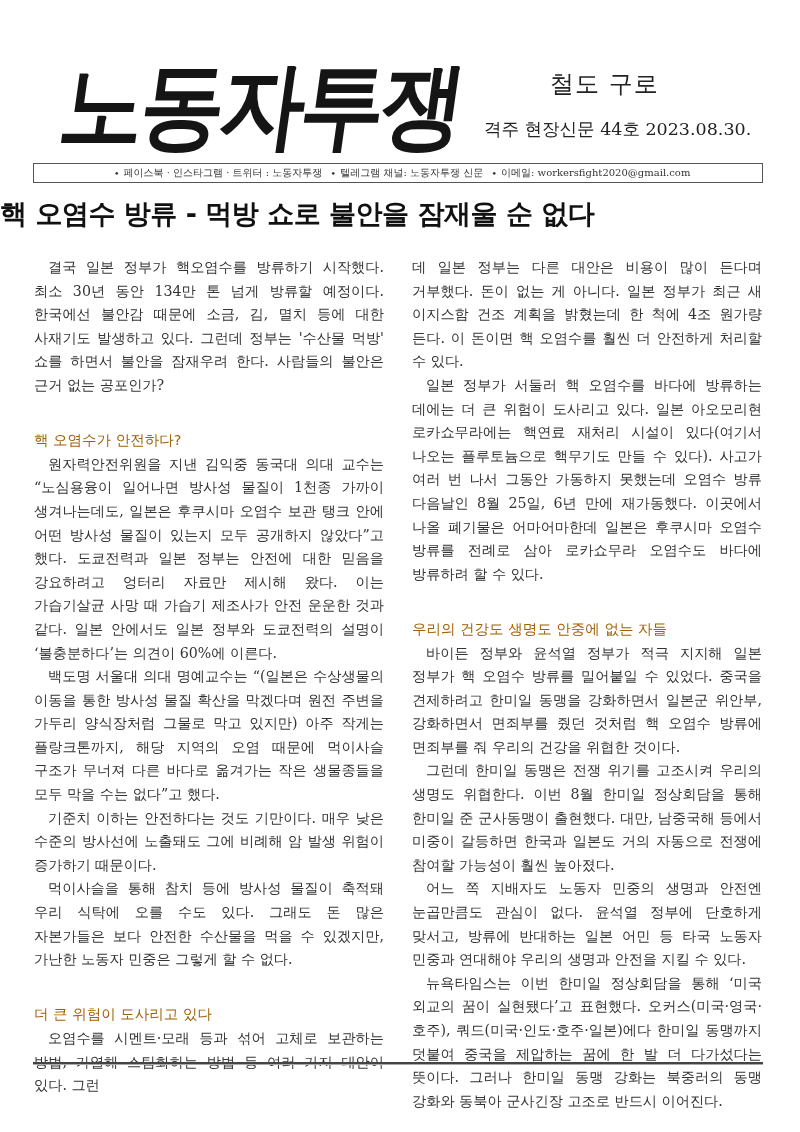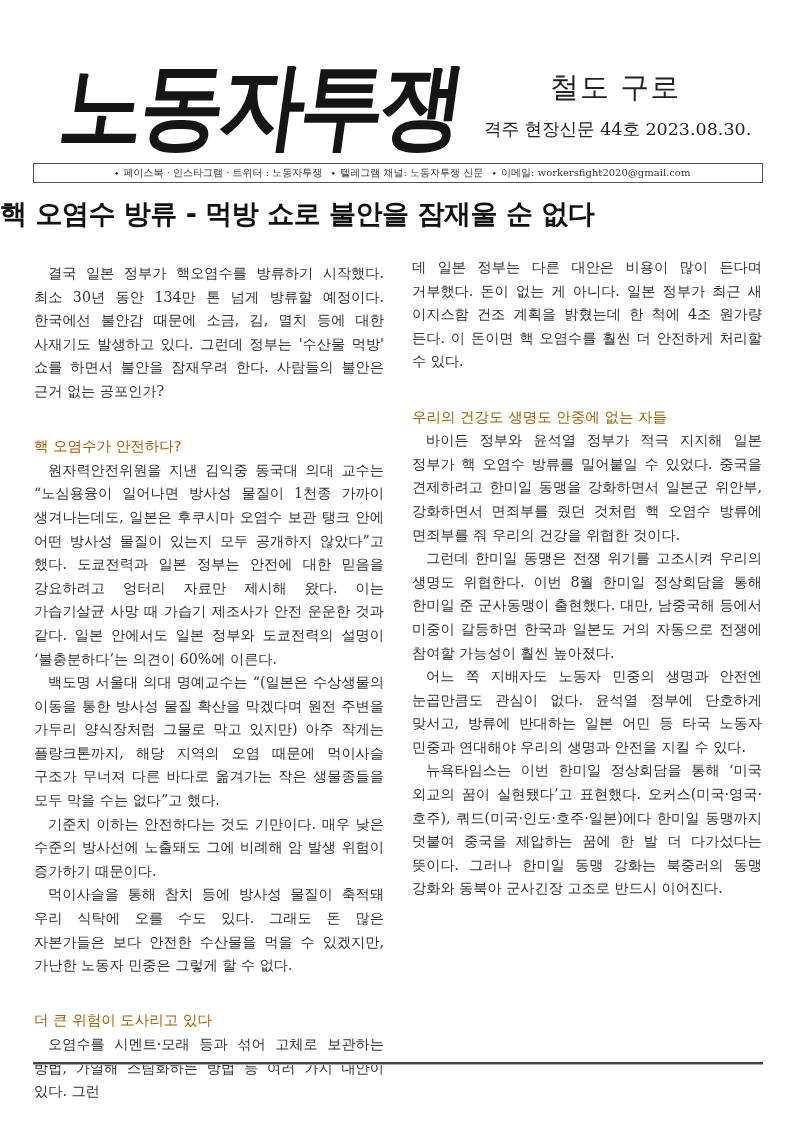--- a/index.html
+++ b/index.html
@@ -1,25 +1,25 @@
 <!DOCTYPE html>
 <html><head>
 <meta charset="utf-8">
 <style>
   html, body { margin: 0; padding: 0; background: #ffffff; }
   body { width: 800px; height: 1132px; position: relative; overflow: hidden; color: #1a1a1a; font-family: "DejaVu Serif", serif; }
   .masthead { position: absolute; left: 0; top: 0; width: 800px; height: 160px; }
   .logo { position: absolute; left: 68px; top: 58px; font-family: "DejaVu Sans", sans-serif; font-weight: bold; font-size: 84px; letter-spacing: -4px; color: #151515; transform: skewX(-8deg) scaleY(1.12); transform-origin: left top; line-height: 1; }
-  .section-title { position: absolute; left: 550px; top: 68px; font-size: 29px; color: #222; letter-spacing: 1px; }
+  .section-title { position: absolute; left: 550px; top: 68px; font-size: 24px; color: #222; letter-spacing: 1px; }
   .issue-line { position: absolute; left: 484px; top: 117px; font-size: 17.5px; color: #222; white-space: nowrap; }
   .contact-bar { position: absolute; left: 33px; top: 163px; width: 730px; height: 20px; border: 1.5px solid #555; box-sizing: border-box; font-size: 10px; color: #333; display: flex; align-items: center; justify-content: center; white-space: nowrap; }
   .contact-bar .bullet { margin: 0 4px 0 8px; }
   .headline { position: absolute; left: 0; top: 196px; width: 800px; text-align: left; font-family: "DejaVu Sans", sans-serif; font-weight: bold; font-size: 27px; color: #111; letter-spacing: -0.5px; }
   .col { position: absolute; top: 256px; width: 350px; font-size: 14.2px; line-height: 23.6px; color: #333; text-align: justify; word-break: keep-all; }
-  .col-left { left: 34px; margin-top: 6px; }
+  .col-left { left: 34px; }
   .col-right { left: 412px; top: 256px; }
   .col p { margin: 0; text-indent: 14px; }
   .col h3 { margin: 0; font-family: "DejaVu Sans", sans-serif; font-weight: normal; font-size: 14.5px; color: #a16207; line-height: 23.6px; }
   .gap { height: 23.6px; }
   .gap-half { height: 8px; }
   .footer-rule { position: absolute; left: 33px; top: 1062px; width: 730px; height: 2px; background: #444; border-bottom: 1px solid #aaa; }
 </style>
 </head>
 <body>
 
@@ -50,20 +50,21 @@
   <p>기준치 이하는 안전하다는 것도 기만이다. 매우 낮은 수준의 방사선에 노출돼도 그에 비례해 암 발생 위험이 증가하기 때문이다.</p>
   <p>먹이사슬을 통해 참치 등에 방사성 물질이 축적돼 우리 식탁에 오를 수도 있다. 그래도 돈 많은 자본가들은 보다 안전한 수산물을 먹을 수 있겠지만, 가난한 노동자 민중은 그렇게 할 수 없다.</p>
   <div class="gap"></div>
   <div class="gap-half"></div>
   <h3>더 큰 위험이 도사리고 있다</h3>
   <p>오염수를 시멘트·모래 등과 섞어 고체로 보관하는 방법, 가열해 스팀화하는 방법 등 여러 가지 대안이 있다. 그런</p>
 </div>
 
 <div class="col col-right">
   <p style="text-indent:0">데 일본 정부는 다른 대안은 비용이 많이 든다며 거부했다. 돈이 없는 게 아니다. 일본 정부가 최근 새 이지스함 건조 계획을 밝혔는데 한 척에 4조 원가량 든다. 이 돈이면 핵 오염수를 훨씬 더 안전하게 처리할 수 있다.</p>
+  <p>일본 정부가 서둘러 핵 오염수를 바다에 방류하는 데에는 더 큰 위험이 도사리고 있다. 일본 아오모리현 로카쇼무라에는 핵연료 재처리 시설이 있다(여기서 나오는 플루토늄으로 핵무기도 만들 수 있다). 사고가 여러 번 나서 그동안 가동하지 못했는데 오염수 방류 다음날인 8월 25일, 6년 만에 재가동했다. 이곳에서 나올 폐기물은 어마어마한데 일본은 후쿠시마 오염수 방류를 전례로 삼아 로카쇼무라 오염수도 바다에 방류하려 할 수 있다.</p>
   <div class="gap"></div>
   <div class="gap-half"></div>
   <h3>우리의 건강도 생명도 안중에 없는 자들</h3>
   <p>바이든 정부와 윤석열 정부가 적극 지지해 일본 정부가 핵 오염수 방류를 밀어붙일 수 있었다. 중국을 견제하려고 한미일 동맹을 강화하면서 일본군 위안부, 강화하면서 면죄부를 줬던 것처럼 핵 오염수 방류에 면죄부를 줘 우리의 건강을 위협한 것이다.</p>
   <p>그런데 한미일 동맹은 전쟁 위기를 고조시켜 우리의 생명도 위협한다. 이번 8월 한미일 정상회담을 통해 한미일 준 군사동맹이 출현했다. 대만, 남중국해 등에서 미중이 갈등하면 한국과 일본도 거의 자동으로 전쟁에 참여할 가능성이 훨씬 높아졌다.</p>
   <p>어느 쪽 지배자도 노동자 민중의 생명과 안전엔 눈곱만큼도 관심이 없다. 윤석열 정부에 단호하게 맞서고, 방류에 반대하는 일본 어민 등 타국 노동자 민중과 연대해야 우리의 생명과 안전을 지킬 수 있다.</p>
   <p>뉴욕타임스는 이번 한미일 정상회담을 통해 ‘미국 외교의 꿈이 실현됐다’고 표현했다. 오커스(미국·영국·호주), 쿼드(미국·인도·호주·일본)에다 한미일 동맹까지 덧붙여 중국을 제압하는 꿈에 한 발 더 다가섰다는 뜻이다. 그러나 한미일 동맹 강화는 북중러의 동맹 강화와 동북아 군사긴장 고조로 반드시 이어진다.</p>
 </div>
 
 <div class="footer-rule"></div>

